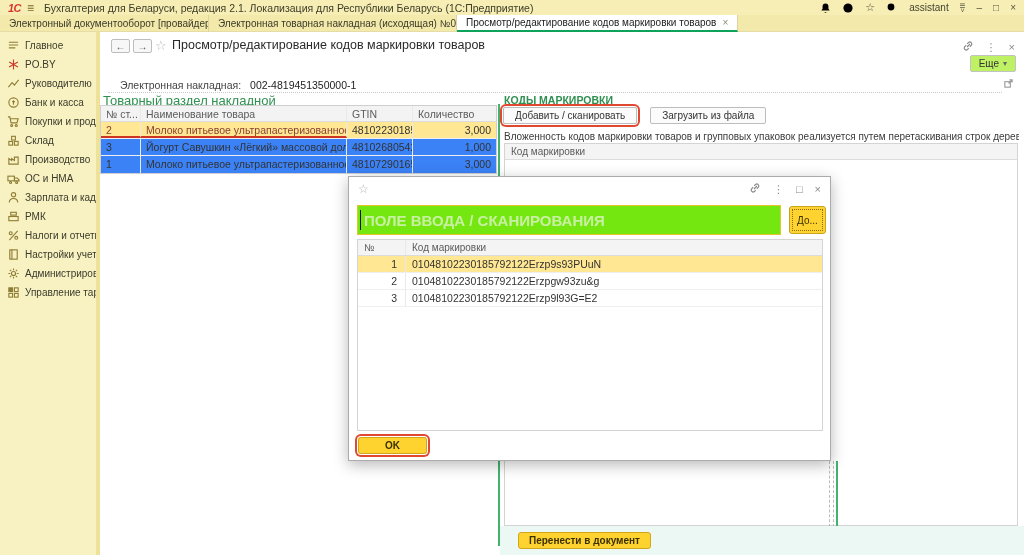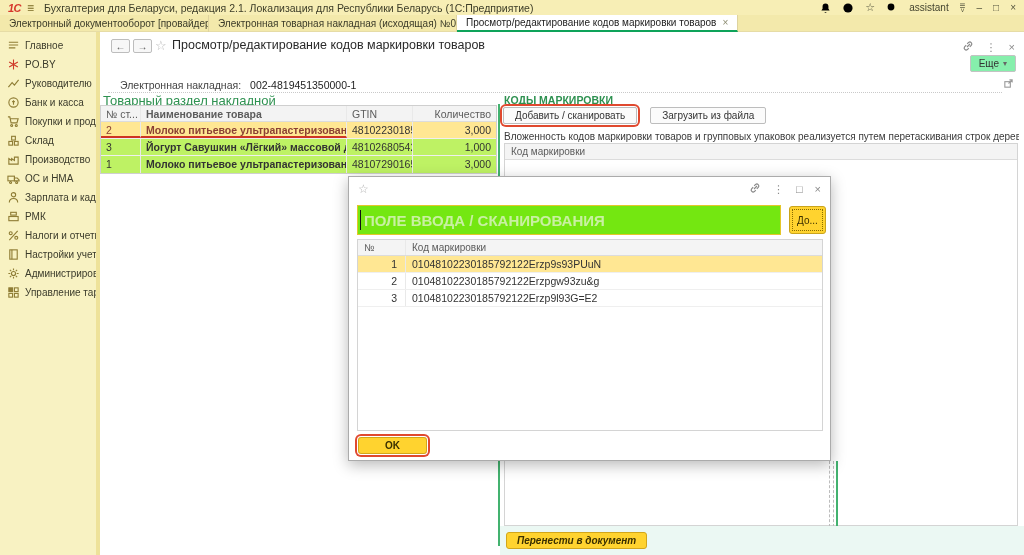--- a/index.html
+++ b/index.html
@@ -34,53 +34,53 @@
 
   
   .content { position:absolute; top:32px; left:100px; width:924px; height:523px; background:#fff; font-size:10.5px; color:#333; }
   .navbtn { display:inline-flex; align-items:center; justify-content:center; width:19px; height:14px;
             border:1px solid #bdbdbd; background:#f7f7f7; border-radius:2px; font-size:10px; color:#555; }
   .nav-wrap { position:absolute; top:7px; left:11px; display:flex; gap:3px; }
   .fav-star { position:absolute; top:6px; left:55px; color:#b9b9b9; font-size:13px; }
   .page-title { position:absolute; top:6px; left:72px; font-size:12.5px; color:#2a2a2a; }
   .hdr-icons { position:absolute; top:8px; right:9px; display:flex; gap:12px; align-items:center; color:#8a8a8a; font-size:11px; }
   .more-btn { position:absolute; top:23px; right:8px; height:17px; padding:0 8px; display:inline-flex; gap:4px; align-items:center;
-              border:1px solid #c3c3c3; border-radius:2px; background:#86efac; font-size:10px; color:#333; }
+              border:1px solid #c3c3c3; border-radius:2px; background:#bef264; font-size:10px; color:#333; }
   .invoice-row { position:absolute; top:45px; left:8px; width:894px; height:16px;
                  border-bottom:1px dotted #c9c9c9; display:flex; align-items:center; }
   .invoice-row .lbl { color:#444;margin-left:12px; }
   .invoice-row .val { margin-left:9px; color:#1d1d1d; }
   .open-ic { position:absolute; top:46px; right:10px; color:#9a9a9a; }
 
   .goods-title { position:absolute; top:61px; left:3px; color:#2e9150; font-size:13px; }
-  .goods-table { position:absolute; top:73px; left:0; width:397px; border:1px solid #cfcfcf; background:#bef264; }
+  .goods-table { position:absolute; top:73px; left:0; width:397px; border:1px solid #cfcfcf; background:#3b82f6; }
   .g-head, .g-row { display:flex; }
   .g-head { background:#f3f3f3; color:#5c5c5c; height:16px; border-bottom:1px solid #dcdcdc; }
   .g-head > div, .g-row > div { padding:2px 5px; border-right:1px solid #e9e9e9; overflow:hidden; white-space:nowrap; }
-  .gc1 { width:40px; } .gc2 { width:206px;font-weight:bold; } .gc3 { width:66px; } .gc4 { width:83px; border-right:none !important; }
+  .gc1 { width:40px; } .gc2 { width:206px; } .gc3 { width:66px; } .gc4 { width:83px; border-right:none !important; }
   .g-row { height:17px; border-bottom:1px solid #efefef; }
   .g-row .gc4 { text-align:right; }
   .g-row.sel { background:#ffe793; }
   .g-row.sel .gc1, .g-row.sel .gc2 { color:#8b4034; border-bottom:2px solid #cf3423; }
 
   .codes-line { position:absolute; top:72px; left:398px; width:2px; height:442px; background:#43b26f; }
   .codes-title { position:absolute; top:62px; left:404px; color:#2e9150; font-weight:bold; font-size:10.5px; }
   .codes-btns { position:absolute; top:75px; left:403px; display:flex; gap:13px; align-items:center; }
   .btn { border:1px solid #bdbdbd; background:#fbfbfb; border-radius:2px; padding:2px 11px; font-size:10px; color:#333;
          font-family:"Liberation Sans", sans-serif; }
   .hl-red { box-shadow:0 0 0 1px #fff, 0 0 0 3px #e0492f; border-radius:3px; }
   .codes-hint { position:absolute; top:99px; left:404px; width:515px; font-size:10px; color:#3a3a3a; white-space:nowrap; overflow:hidden; }
   .codes-table { position:absolute; top:111px; left:404px; width:514px; height:383px; border:1px solid #d4d4d4; background:#fff; }
   .codes-table .hd { height:16px; background:#f4f4f4; border-bottom:1px solid #dcdcdc; color:#5c5c5c; padding:2px 6px; font-size:10px; }
   .split-dash { position:absolute; top:429px; height:66px; width:0; border-left:1px dashed #bcbcbc; }
   .split-green { position:absolute; top:429px; left:736px; width:2px; height:66px; background:#43b26f; }
   .bottom-strip { position:absolute; top:494px; left:400px; width:524px; height:29px; background:#ebf8f3; }
   .ybtn { background:#ffd32f; border:1px solid #d2a61a; border-radius:3px; color:#3b3000; font-weight:bold;
           font-size:10px; padding:2px 10px; font-family:"Liberation Sans", sans-serif; }
-  .transfer { position:absolute; top:6px; left:6px;font-style:italic; }
+  .transfer { position:absolute; top:6px; left:18px; }
 
   
   .modal { position:absolute; left:348px; top:176px; width:483px; height:285px; background:#fff;
            border:1px solid #ababab; box-shadow:0 4px 14px rgba(0,0,0,.28); z-index:10; font-size:10.5px; }
   .m-titlebar { height:24px; display:flex; align-items:center; padding:0 9px; }
   .m-star { color:#b5b5b5; font-size:12px; }
   .m-title { margin-left:9px; font-size:11.5px; color:#2a2a2a; }
   .m-icons { margin-left:auto; display:flex; gap:12px; align-items:center; color:#8a8a8a; font-size:11px; }
   .m-input { position:absolute; left:8px; top:28px; width:424px; height:30px; background:#74e711;
              border:1px solid #e4c62a; color:#222; font-size:15px; font-weight:bold; padding:0 6px;
@@ -290,21 +290,21 @@
         <rect x="2" y="4" width="6" height="6"></rect>
         <path d="M6 6l4-4M7 2h3v3"></path>
       </svg></span>
 
   <div class="goods-title">Товарный раздел накладной</div>
   <div class="goods-table">
     <div class="g-head">
       <div class="gc1">№ ст...</div>
       <div class="gc2">Наименование товара</div>
       <div class="gc3">GTIN</div>
-      <div class="gc4" style="text-align:right;">Количество</div>
+      <div class="gc4" style="text-align:left;">Количество</div>
     </div>
     <div class="g-row sel">
       <div class="gc1">2</div>
       <div class="gc2">Молоко питьевое ультрапастеризованное массовая доля ...</div>
       <div class="gc3">4810223018579</div>
       <div class="gc4">3,000</div>
     </div>
     <div class="g-row">
       <div class="gc1">3</div>
       <div class="gc2">Йогурт Савушкин «Лёгкий» массовой долей жира 1,0 % с...</div>

